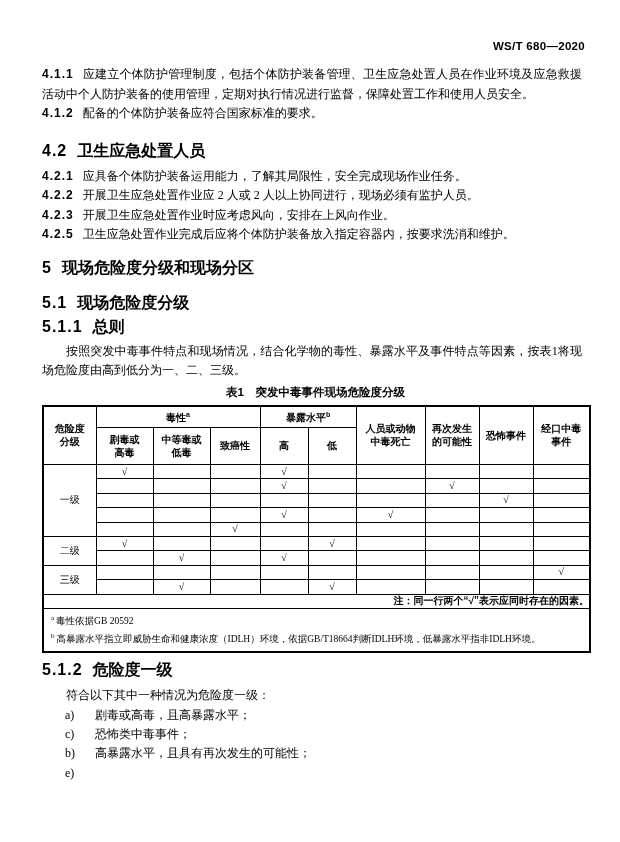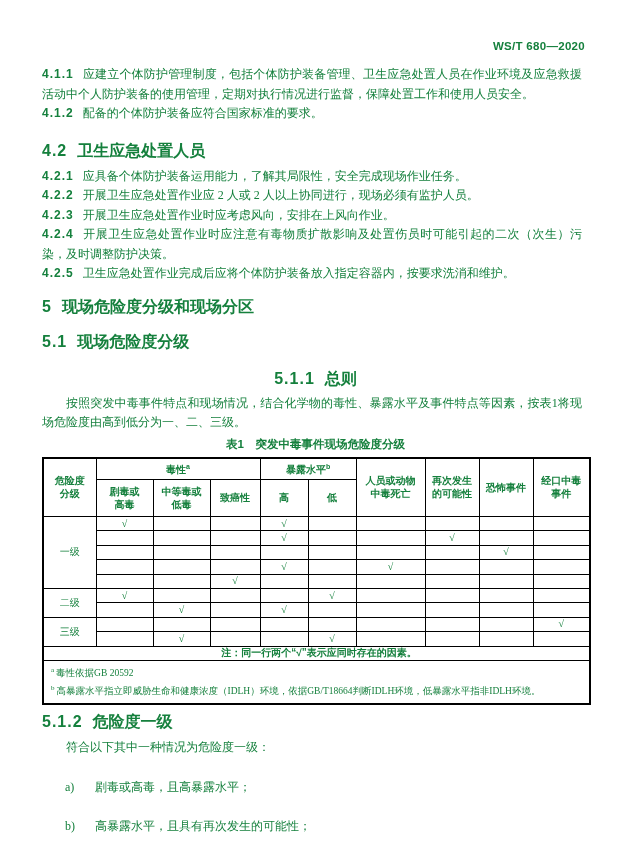--- a/index.html
+++ b/index.html
@@ -2,21 +2,21 @@
 <html><head>
 <meta charset="utf-8">
 <style>
   * { box-sizing: border-box; }
   html, body { margin: 0; padding: 0; background: #ffffff; }
   .page {
     position: relative;
     width: 620px;
     height: 842px;
     background: #ffffff;
-    color: #15803d;
+    color: #000000;
     font-family: "Liberation Serif", serif;
     padding: 40px 31px 0 42px;
     overflow: hidden;
   }
   .doc-code {
     text-align: right;
     font-family: "Liberation Sans", sans-serif;
     font-weight: bold;
     font-size: 11.5px;
     letter-spacing: 0.3px;
@@ -42,21 +42,21 @@
     margin: 0;
     line-height: 19px;
   }
   .heading .num { margin-right: 10px; letter-spacing: 1px; }
   .first-para { margin-top: 13px; }
   .indent { text-indent: 24px; }
   .h-42 { margin-top: 17px; }
   .c-421 { margin-top: 7px; }
   .h-5 { margin-top: 13px; }
   .h-51 { margin-top: 16px; }
-  .h-511 { margin-top: 18px; text-align: center; }
+  .h-511 { margin-top: 5px; }
   .p-511 { margin-top: 6px; }
   .tbl-caption {
     margin-top: 4px;
     width: 547px;
     text-align: center;
     font-family: "Liberation Sans", sans-serif;
     font-weight: bold;
     font-size: 11.5px;
     line-height: 15px;
   }
@@ -86,21 +86,21 @@
   .th-line { display: block; }
   .risk-table sup { font-size: 7px; vertical-align: super; }
   .risk-table tbody td {
     height: 14.4px;
     font-size: 10px;
     line-height: 12px;
   }
   .level-cell { font-size: 10.5px; }
   .note-row td {
     height: 15px;
-    text-align: center;
+    text-align: right;
     font-family: "Liberation Sans", sans-serif;
     font-weight: bold;
     font-size: 10px;
     padding-left: 5px;
   }
   .fn-row td {
     text-align: left;
     padding: 2px 23px 4px 7px;
   }
   .fn-line {
@@ -110,40 +110,38 @@
   }
   .fn-line sup { font-size: 7px; margin-right: 2px; }
   .h-512 { margin-top: 7px; }
   .p-512 { margin-top: 7px; }
   .list { margin-top: 0; }
   .list-item {
     font-size: 12px;
     line-height: 19.3px;
     padding-left: 23px;
     width: 540px;
-    margin-top: 20px;
   }
   .list-label { display: inline-block; width: 30px; }
 </style>
 </head>
 <body>
 
 <div class="page">
 
   <div class="doc-code">WS/T 680—2020</div>
 
   <p class="para first-para"><span class="num">4.1.1</span><span>应建立个体防护管理制度，包括个体防护装备管理、卫生应急处置人员在作业环境及应急救援活动中个人防护装备的使用管理，定期对执行情况进行监督，保障处置工作和使用人员安全。</span></p>
   <p class="para"><span class="num">4.1.2</span><span>配备的个体防护装备应符合国家标准的要求。</span></p>
 
   <h2 class="heading h-42"><span class="num">4.2</span><span>卫生应急处置人员</span></h2>
 
   <p class="para c-421"><span class="num">4.2.1</span><span>应具备个体防护装备运用能力，了解其局限性，安全完成现场作业任务。</span></p>
   <p class="para"><span class="num">4.2.2</span><span>开展卫生应急处置作业应 2 人或 2 人以上协同进行，现场必须有监护人员。</span></p>
   <p class="para"><span class="num">4.2.3</span><span>开展卫生应急处置作业时应考虑风向，安排在上风向作业。</span></p>
-  <p class="para"><span class="num">4.2.4</span><span>开展卫生应急处置作业时应注意有毒物质扩散影响及处置伤员时可能引起的二次（次生）污染，及时调整防护决策。</span></p>
   <p class="para"><span class="num">4.2.5</span><span>卫生应急处置作业完成后应将个体防护装备放入指定容器内，按要求洗消和维护。</span></p>
 
   <h2 class="heading h-5"><span class="num">5</span><span>现场危险度分级和现场分区</span></h2>
 
   <h2 class="heading h-51"><span class="num">5.1</span><span>现场危险度分级</span></h2>
 
   <h2 class="heading h-511"><span class="num">5.1.1</span><span>总则</span></h2>
 
   <p class="para indent p-511">按照突发中毒事件特点和现场情况，结合化学物的毒性、暴露水平及事件特点等因素，按表1将现场危险度由高到低分为一、二、三级。</p>
 
@@ -322,18 +320,18 @@
       </tr>
     </tbody>
   </table>
 
   <h2 class="heading h-512"><span class="num">5.1.2</span><span>危险度一级</span></h2>
 
   <p class="para indent p-512">符合以下其中一种情况为危险度一级：</p>
 
   <div class="list">
     <div class="list-item"><span class="list-label">a)</span><span>剧毒或高毒，且高暴露水平；</span></div>
+    <div class="list-item"><span class="list-label">c)</span><span>恐怖类中毒事件；</span></div>
     <div class="list-item"><span class="list-label">b)</span><span>高暴露水平，且具有再次发生的可能性；</span></div>
-    <div class="list-item"><span class="list-label">c)</span><span>恐怖类中毒事件；</span></div>
     <div class="list-item"><span class="list-label">e)</span></div>
   </div>
 
 </div>
 
 </body></html>

